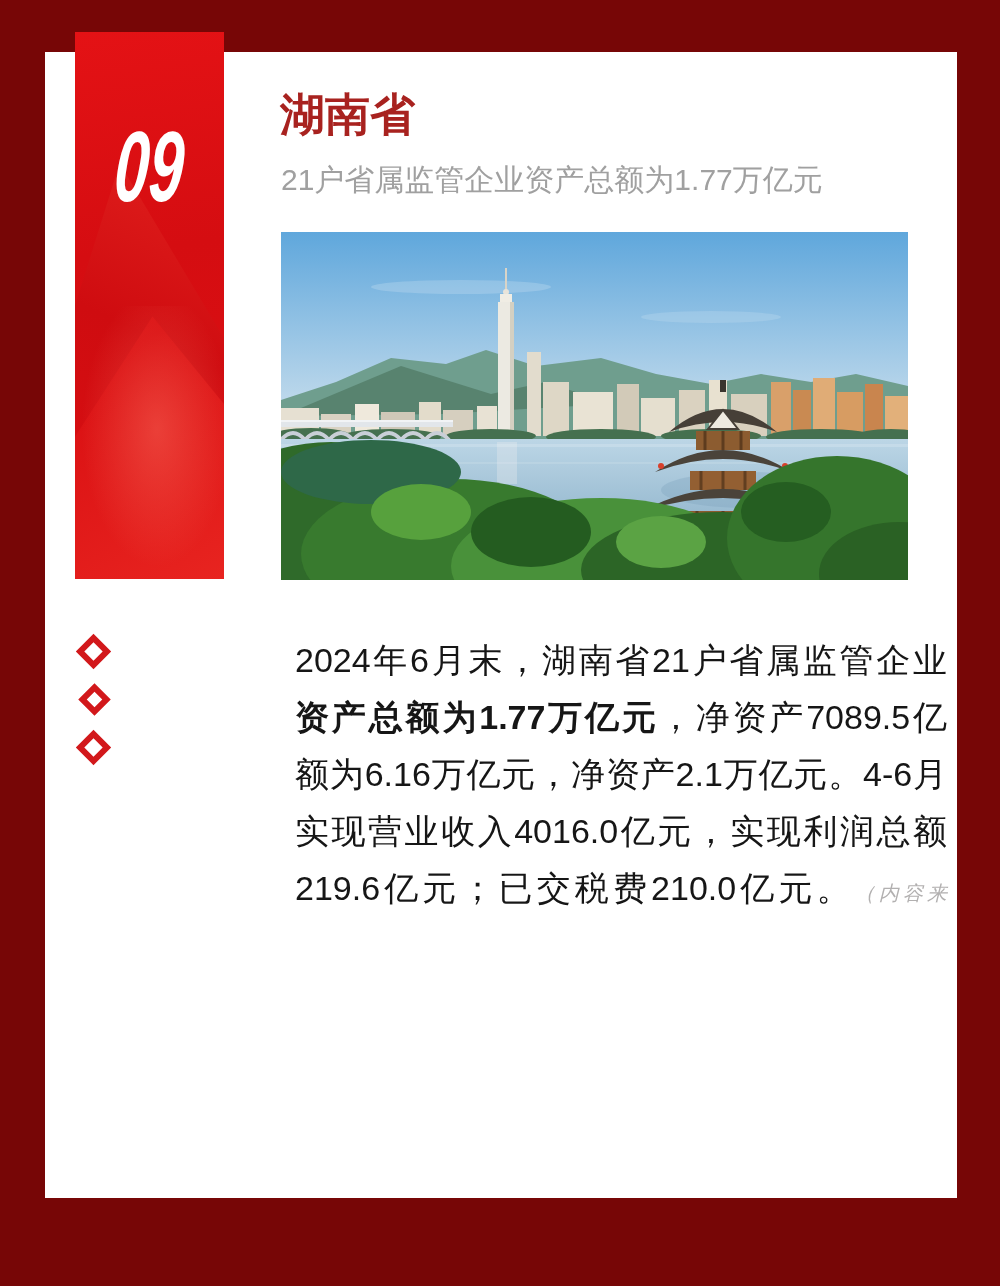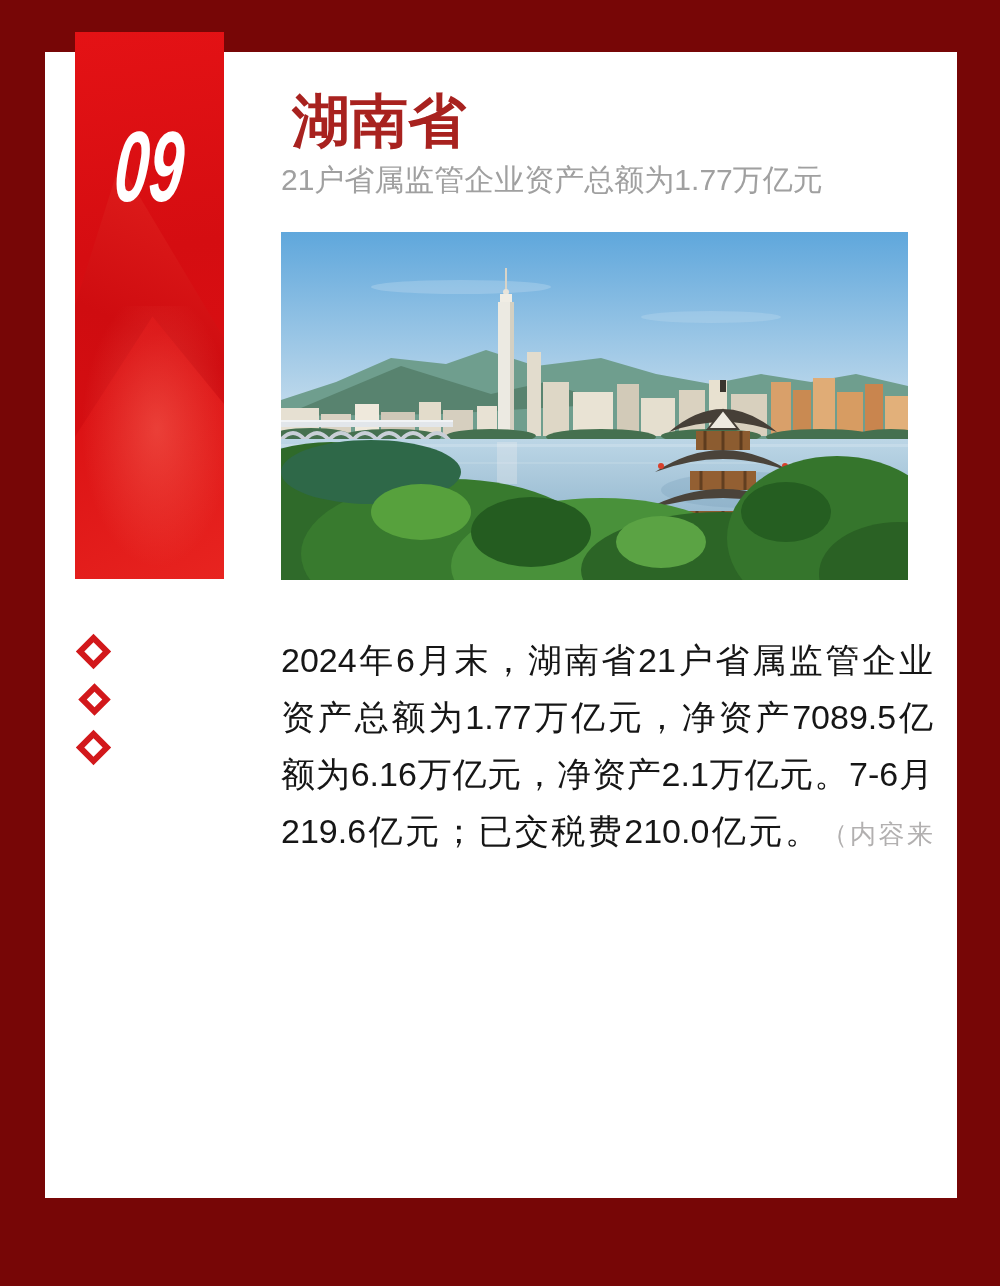--- a/index.html
+++ b/index.html
@@ -32,22 +32,22 @@
     position:absolute;left:0;top:50%;width:100%;height:50%;
     background:radial-gradient(ellipse at 55% 45%,rgba(255,130,110,.38),rgba(255,130,110,0) 65%);
   }
   .banner-number{
     position:absolute;left:0;right:0;top:84px;text-align:center;
     color:#ffffff;font-size:100px;line-height:1;font-weight:bold;font-style:italic;
     transform:scaleX(.62) skewX(-6deg);transform-origin:50% 50%;
   }
   
   .title{
-    position:absolute;left:292px;top:92px;
-    font-size:58px;line-height:1;font-weight:bold;color:#a8221f;z-index:4;
+    position:absolute;left:280px;top:92px;
+    font-size:45px;line-height:1;font-weight:bold;color:#a8221f;z-index:4;
   }
   .subtitle{
     position:absolute;left:281px;top:163px;
     font-size:30px;line-height:1.1;color:#a0a0a0;z-index:4;
   }
   
   .photo{
     position:absolute;left:281px;top:232px;width:627px;height:348px;
     overflow:hidden;z-index:4;background:#9cc0de;
   }
@@ -55,29 +55,29 @@
   
   .diamond{
     position:absolute;border:6px solid #d2181b;background:#ffffff;
     transform:rotate(45deg);z-index:4;
   }
   .d1{left:81px;top:639px;width:13px;height:13px;}
   .d2{left:83px;top:688px;width:11px;height:11px;}
   .d3{left:81px;top:735px;width:13px;height:13px;}
   
   .body{
-    position:absolute;left:281px;top:632px;width:652px;z-index:4;
+    position:absolute;left:295px;top:632px;width:652px;z-index:4;
   }
   .body-line{
     font-size:34px;line-height:57px;color:#161616;
     text-align:justify;text-align-last:justify;white-space:nowrap0;
   }
   .body-line.no-justify{text-align:left;text-align-last:left;}
-  .seg-bold{font-weight:normal;}
-  .seg-source{color:#b2b0b0;font-size:26px;}
+  .seg-bold{font-weight:bold;}
+  .seg-source{color:#b2b0b0;font-style:italic;font-size:20px;}
 </style>
 </head>
 <body>
 
 <div class="page">
   <div class="card"></div>
 
   <div class="banner">
     <div class="flag-fold-1"></div>
     <div class="flag-fold-2"></div>
@@ -213,16 +213,17 @@
     </svg>
   </div>
 
   <div class="diamond d1"></div>
   <div class="diamond d2"></div>
   <div class="diamond d3"></div>
 
   <div class="body">
       <div class="body-line"><span class="">2024年6月末，湖南省21户省属监管企业</span></div>
       <div class="body-line"><span class="seg-bold ">资产总额为1.77万亿元</span><span class="">，净资产7089.5亿</span></div>
-      <div class="body-line"><span class="">额为6.16万亿元，净资产2.1万亿元。7-6月</span></div>
+      <div class="body-line"><span class="">额为6.16万亿元，净资产2.1万亿元。4-6月</span></div>
+      <div class="body-line"><span class="">实现营业收入4016.0亿元，实现利润总额</span></div>
       <div class="body-line"><span class="">219.6亿元；已交税费210.0亿元。</span><span class="seg-source">（内容来</span></div>
     </div>
 </div>
 
 </body></html>

